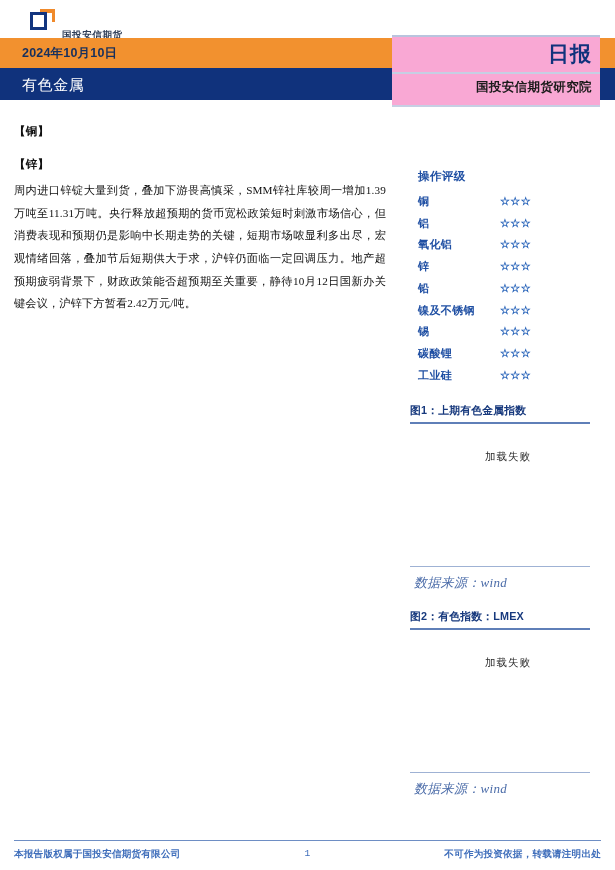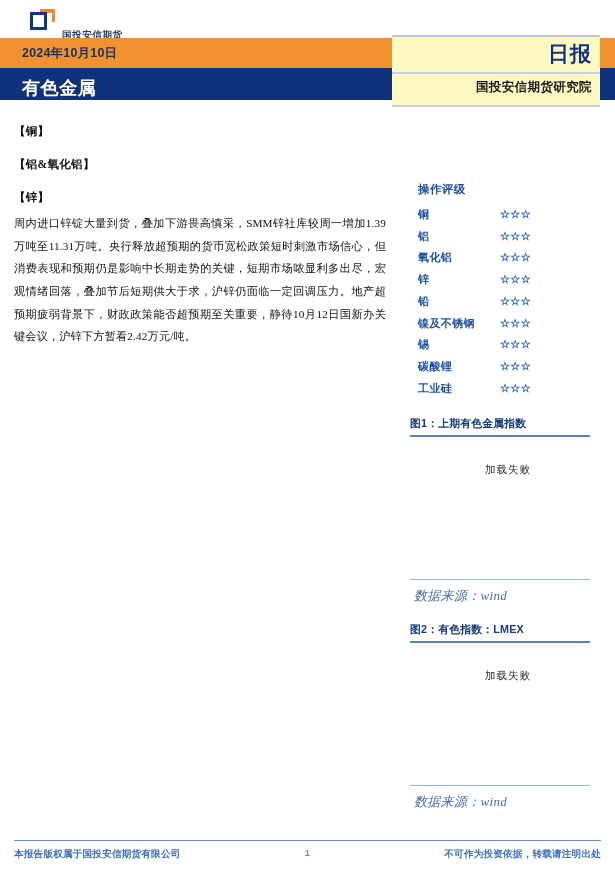--- a/index.html
+++ b/index.html
@@ -92,32 +92,32 @@
     font-family: "Liberation Sans", sans-serif;
     font-size: 12.5px;
     font-weight: bold;
     color: #17305e;
     letter-spacing: 0.2px;
   }
   .band-subject {
     position: absolute;
     left: 22px; top: 76px;
     font-family: "Liberation Sans", sans-serif;
-    font-size: 18px;
-    font-weight: bold;
+    font-size: 15px;
+    font-weight: normal;
     color: #ffffff;
     letter-spacing: 0.6px;
   }
 
   
   .header-panel {
     position: absolute;
     left: 392px; top: 35px;
     width: 208px; height: 72px;
-    background: #fef9c3;
+    background: #f9a8d4;
   }
   .header-panel .rule {
     position: absolute;
     left: 0;
     width: 208px;
     height: 2px;
     background: #b9c4de;
   }
   .header-panel .rule.top { top: 0; }
   .header-panel .rule.mid { top: 37px; height: 1.5px; background: #c6cfe3; }
@@ -164,21 +164,20 @@
     text-align: justify;
     text-justify: inter-ideograph;
     letter-spacing: 0.15px;
   }
 
   
   .right-col {
     position: absolute;
     left: 400px; top: 166px;
     width: 200px;
-    margin-top: 13px;
   }
   .rating-table {
     width: 160px;
     margin-left: 18px;
     border-collapse: collapse;
   }
   .rating-table td {
     font-family: "Liberation Serif", serif;
     font-size: 11px;
     color: #1f4fa3;
@@ -293,21 +292,20 @@
   <div class="doc-dept">国投安信期货研究院</div>
 </div>
 
 <div class="body-col">
 
   <div class="sec">
     <div class="sec-title">【铜】</div>
   </div>
 
   <div class="sec">
-    <div class="sec-title">【铝&amp;氧化铝】</div>
   </div>
 
   <div class="sec">
     <div class="sec-title">【锌】</div>
     <div class="sec-body">周内进口锌锭大量到货，叠加下游畏高慎采，SMM锌社库较周一增加1.39万吨至11.31万吨。央行释放超预期的货币宽松政策短时刺激市场信心，但消费表现和预期仍是影响中长期走势的关键，短期市场哝显利多出尽，宏观情绪回落，叠加节后短期供大于求，沪锌仍面临一定回调压力。地产超预期疲弱背景下，财政政策能否超预期至关重要，静待10月12日国新办关键会议，沪锌下方暂看2.42万元/吨。</div>
   </div>
 
 </div>
 
 <div class="right-col">

